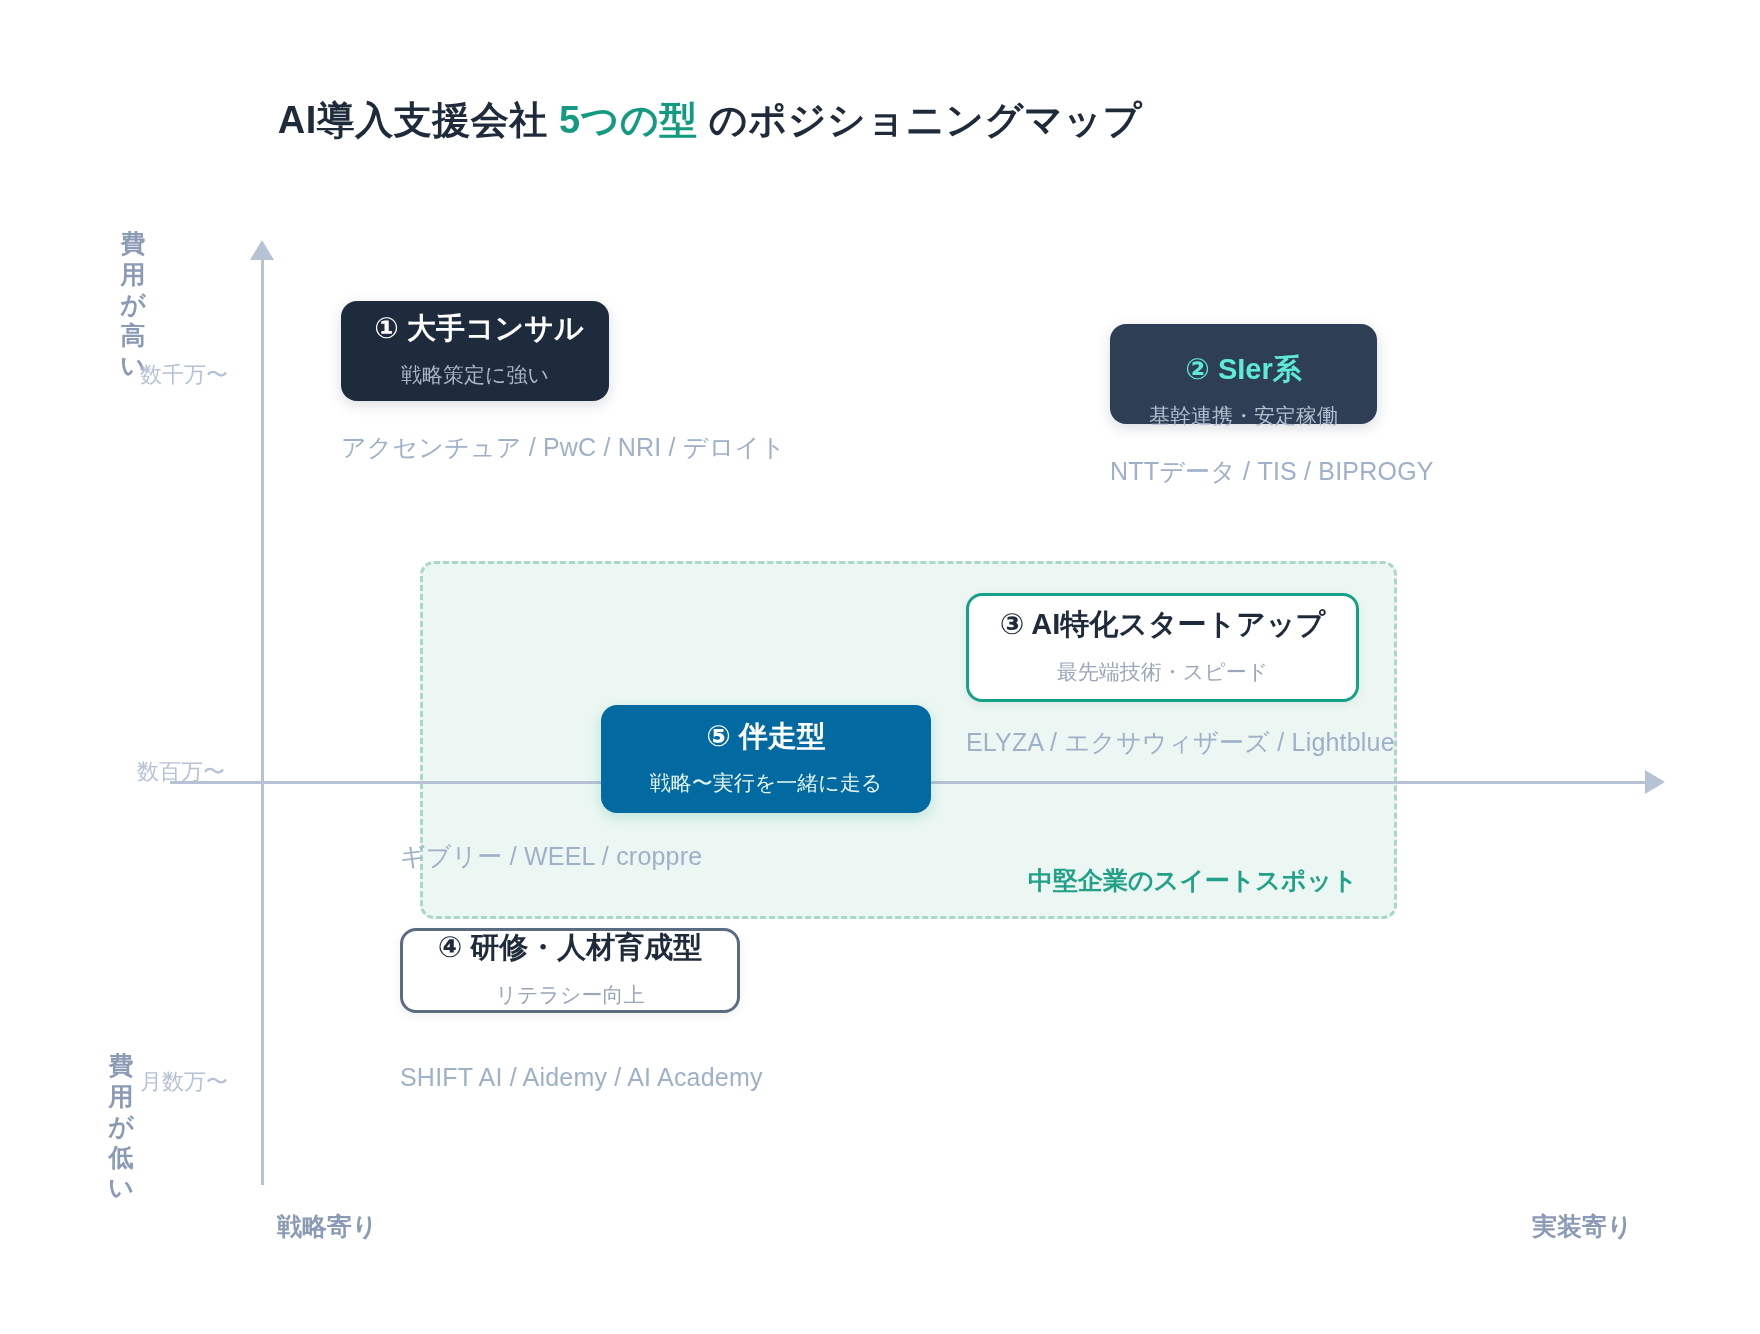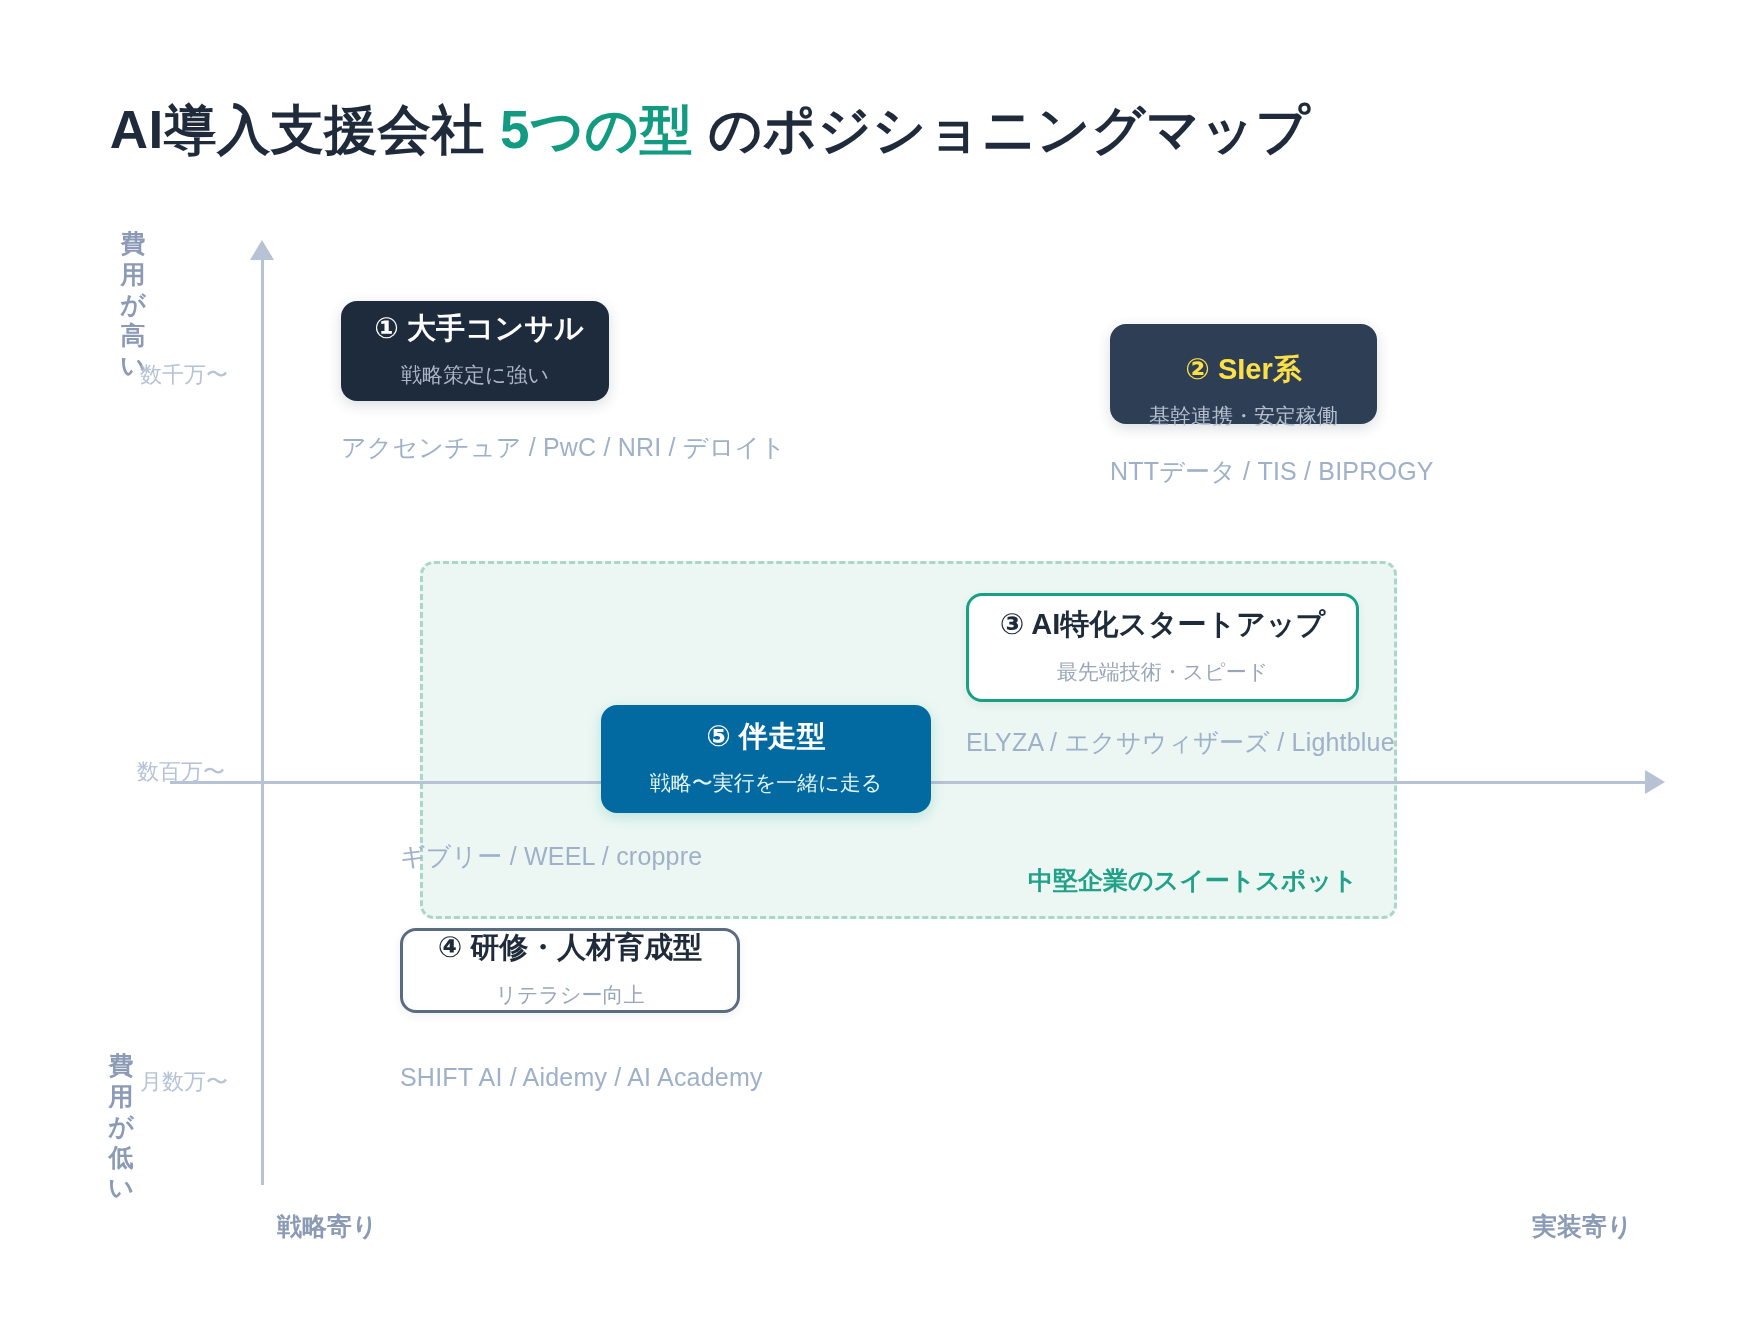--- a/index.html
+++ b/index.html
@@ -21,21 +21,21 @@
     background: #ffffff;
   }
 
   
   .title {
     position: absolute;
     top: 95px;
     left: 0;
     width: 1420px;
     text-align: center;
-    font-size: 53px;
+    font-size: 38px;
     font-weight: 700;
     color: #1f2b3a;
     letter-spacing: 0.5px;
     white-space: nowrap;
   }
   .title .accent { color: #129b81; }
 
   
   .axis-v {
     position: absolute;
@@ -159,21 +159,21 @@
     background: #1e2b3d;
     box-shadow: 0 4px 14px rgba(30,43,61,0.16);
   }
   .card.dark .card-title { color: #ffffff; margin-left: 8px; }
   .card.dark .card-sub   { color: #aab6c7; }
 
   .card.dark-slate {
     background: #2e3f55;
     box-shadow: 0 4px 14px rgba(30,43,61,0.16);
   }
-  .card.dark-slate .card-title { color: #fde047; margin-top: 36px; }
+  .card.dark-slate .card-title { color: #5eead4; margin-top: 36px; }
   .card.dark-slate .card-sub   { color: #b3bfcf; }
 
   .card.teal-outline {
     background: #ffffff;
     border: 3px solid #16a085;
     box-shadow: 0 3px 10px rgba(30,43,61,0.07);
   }
   .card.teal-outline .card-title { color: #1f2b3a; }
   .card.teal-outline .card-sub   { color: #9aa7ba; }
 

